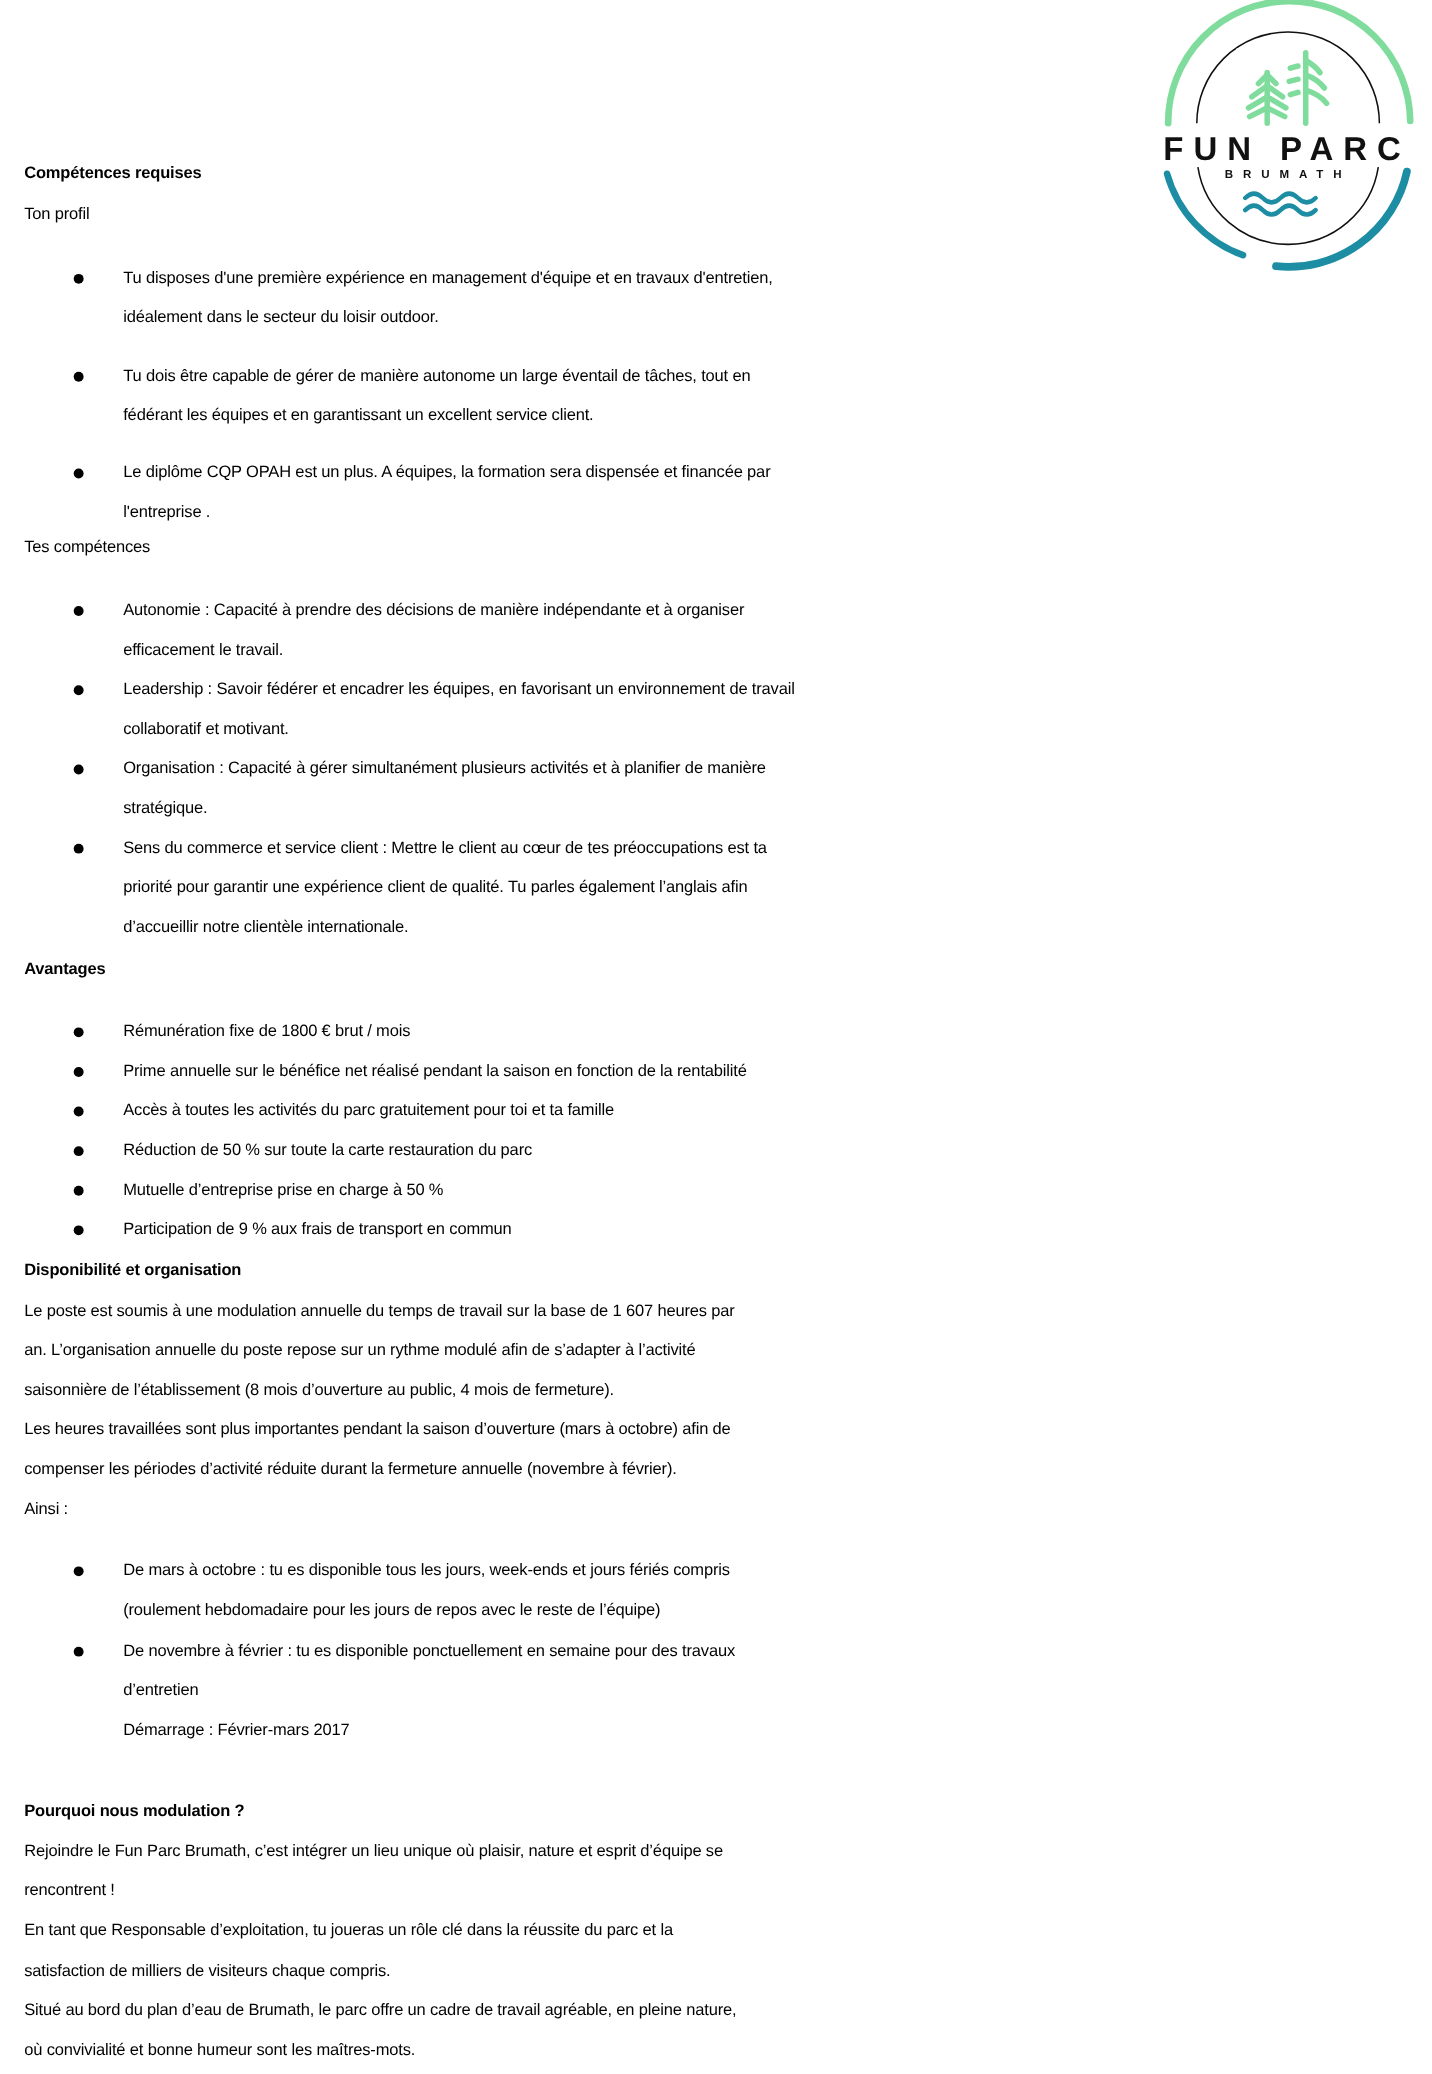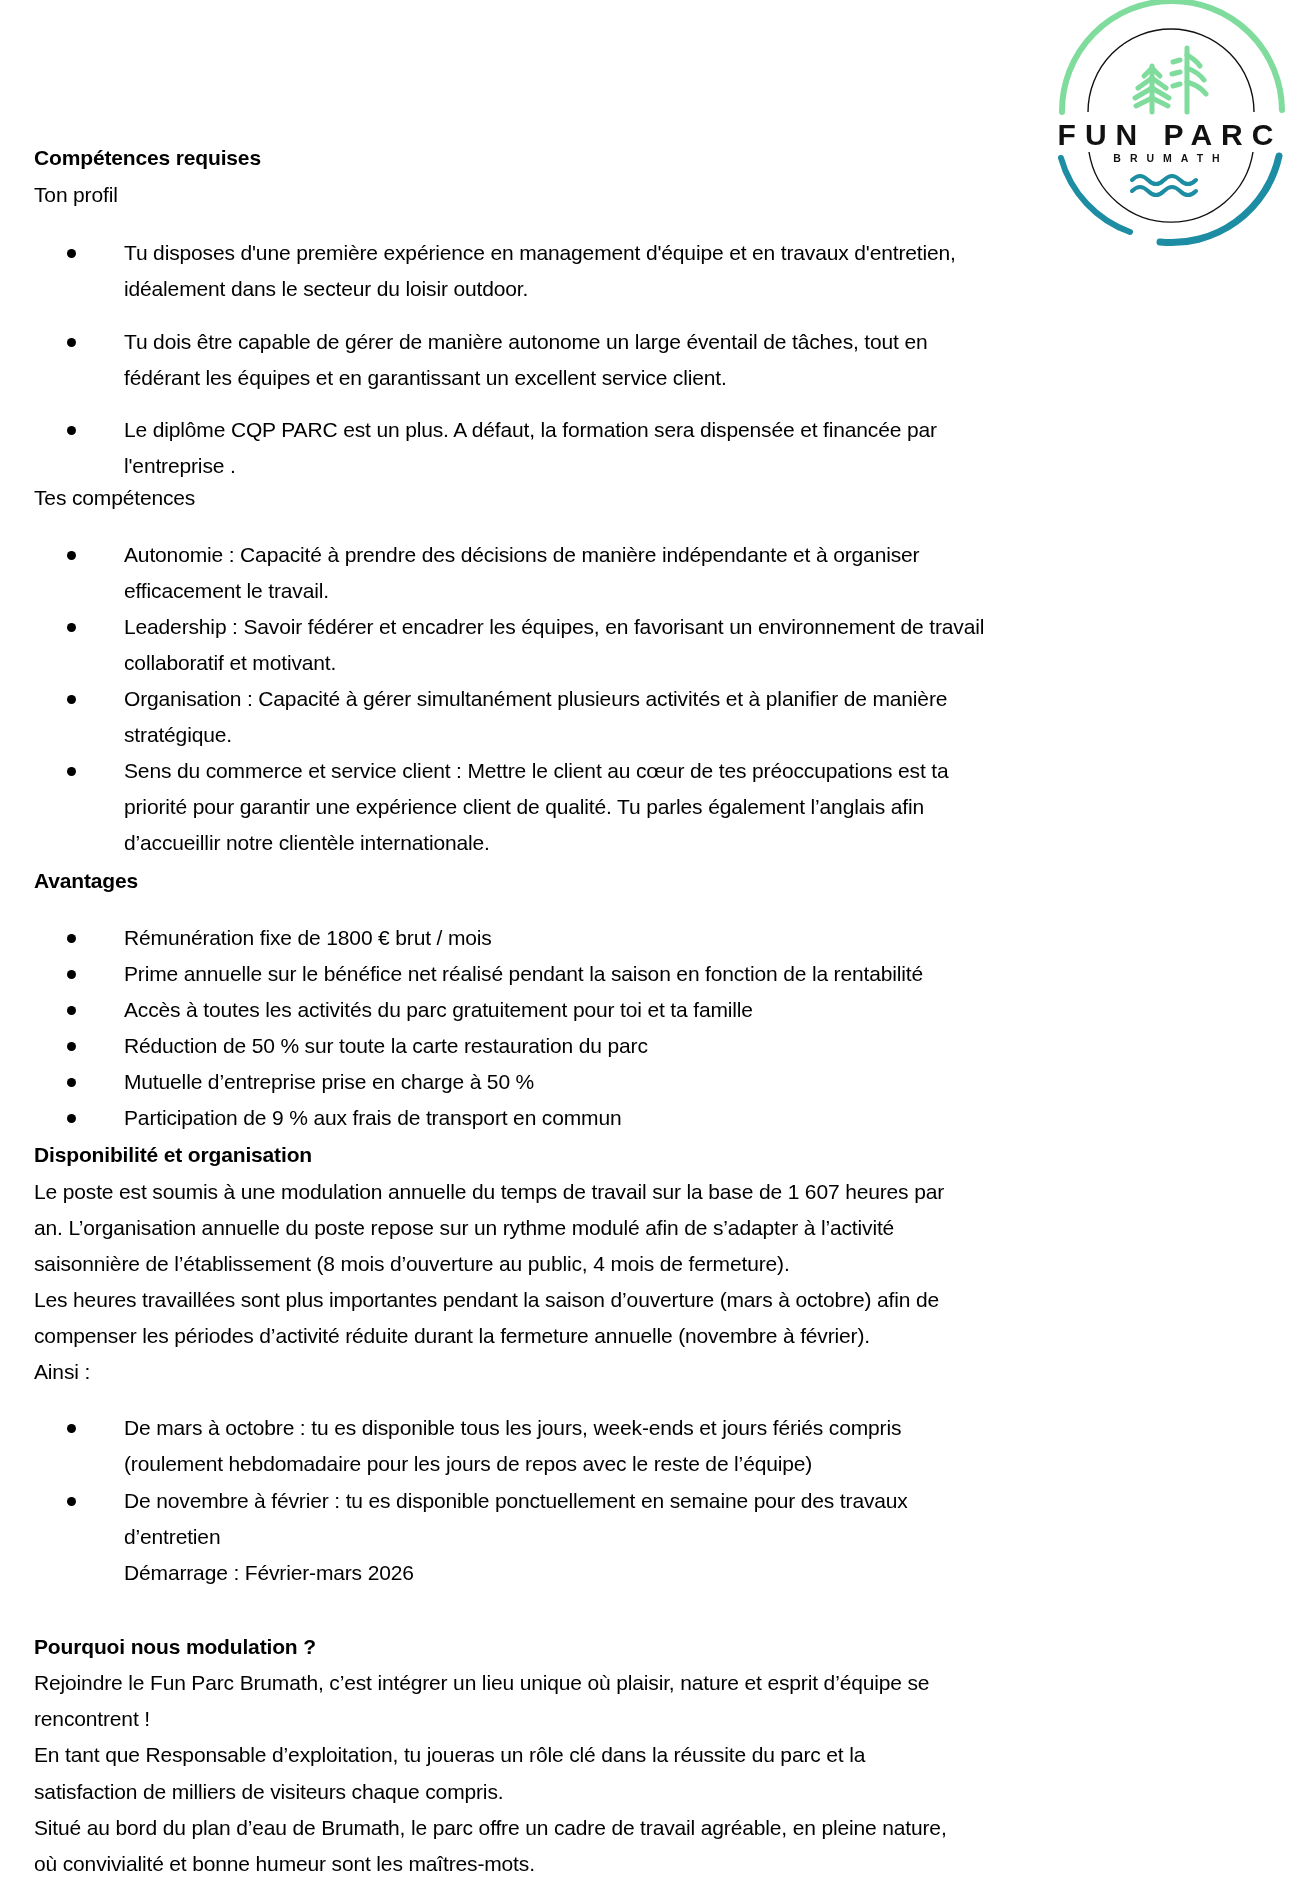--- a/index.html
+++ b/index.html
@@ -1,19 +1,19 @@
 <!DOCTYPE html>
 <html><head>
 <meta charset="utf-8">
 <style>
   html, body { margin: 0; padding: 0; background: #ffffff; }
   body { width: 1302px; height: 1885px; position: relative; overflow: hidden;
          font-family: "Liberation Sans", sans-serif; color: #000; }
-  .ln { position: absolute; left: 22px; white-space: nowrap; font-size: 21px;
-        line-height: 26px; letter-spacing: -0.15px; margin-left: 12px; }
+  .ln { position: absolute; left: 22px; white-space: nowrap; font-size: 15px;
+        line-height: 26px; letter-spacing: -0.15px; }
   .h { font-weight: bold; }
   .in { left: 112px; }
   .bul { position: absolute; left: 67px; width: 9px; height: 9px; border-radius: 50%; background: #000; }
   #logo { position: absolute; left: 1040px; top: 0; width: 262px; height: 260px; }
 </style>
 </head>
 <body>
 
 <div id="logo">
   <svg width="262" height="260" viewBox="0 0 262 260">
@@ -62,21 +62,21 @@
 <div>
   <span class="bul" style="top:249px"></span>
   <div class="ln in" style="top:240px">Tu disposes d'une première expérience en management d'équipe et en travaux d'entretien,</div>
   <div class="ln in" style="top:276px">idéalement dans le secteur du loisir outdoor.</div>
 
   <span class="bul" style="top:338px"></span>
   <div class="ln in" style="top:329px">Tu dois être capable de gérer de manière autonome un large éventail de tâches, tout en</div>
   <div class="ln in" style="top:365px">fédérant les équipes et en garantissant un excellent service client.</div>
 
   <span class="bul" style="top:426px"></span>
-  <div class="ln in" style="top:417px">Le diplôme CQP PARC est un plus. A défaut, la formation sera dispensée et financée par</div>
+  <div class="ln in" style="top:417px">Le diplôme CQP OPAH est un plus. A équipes, la formation sera dispensée et financée par</div>
   <div class="ln in" style="top:453px">l'entreprise .</div>
 </div>
 
 <div class="ln" style="top:485px">Tes compétences</div>
 
 <div>
   <span class="bul" style="top:551px"></span>
   <div class="ln in" style="top:542px">Autonomie : Capacité à prendre des décisions de manière indépendante et à organiser</div>
   <div class="ln in" style="top:578px">efficacement le travail.</div>
 
@@ -119,21 +119,21 @@
   <div class="ln" style="top:1323px">compenser les périodes d’activité réduite durant la fermeture annuelle (novembre à février).</div>
   <div class="ln" style="top:1359px">Ainsi :</div>
 </div>
 <div>
   <span class="bul" style="top:1424px"></span>
   <div class="ln in" style="top:1415px">De mars à octobre : tu es disponible tous les jours, week-ends et jours fériés compris</div>
   <div class="ln in" style="top:1451px">(roulement hebdomadaire pour les jours de repos avec le reste de l’équipe)</div>
   <span class="bul" style="top:1497px"></span>
   <div class="ln in" style="top:1488px">De novembre à février : tu es disponible ponctuellement en semaine pour des travaux</div>
   <div class="ln in" style="top:1524px">d’entretien</div>
-  <div class="ln in" style="top:1560px">Démarrage : Février-mars 2026</div>
+  <div class="ln in" style="top:1560px">Démarrage : Février-mars 2017</div>
 </div>
 
 <div class="ln h" style="top:1634px">Pourquoi nous modulation ?</div>
 <div>
   <div class="ln" style="top:1670px">Rejoindre le Fun Parc Brumath, c’est intégrer un lieu unique où plaisir, nature et esprit d’équipe se</div>
   <div class="ln" style="top:1706px">rencontrent !</div>
   <div class="ln" style="top:1742px">En tant que Responsable d’exploitation, tu joueras un rôle clé dans la réussite du parc et la</div>
   <div class="ln" style="top:1779px">satisfaction de milliers de visiteurs chaque compris.</div>
   <div class="ln" style="top:1815px">Situé au bord du plan d’eau de Brumath, le parc offre un cadre de travail agréable, en pleine nature,</div>
   <div class="ln" style="top:1851px">où convivialité et bonne humeur sont les maîtres-mots.</div>

